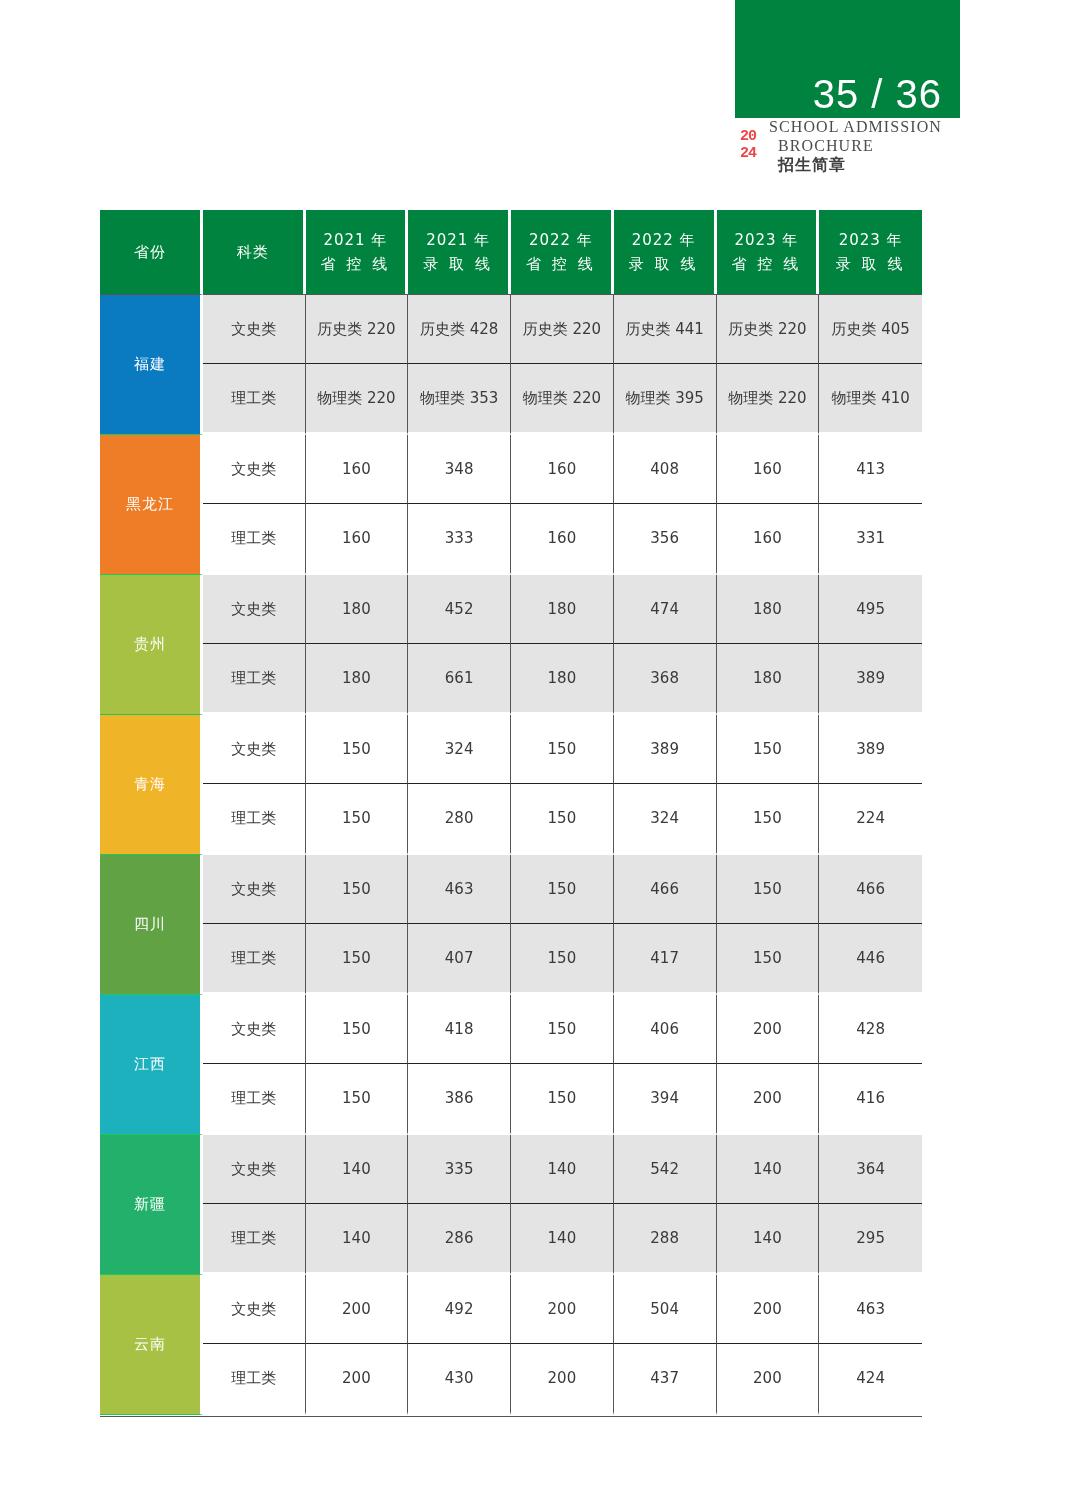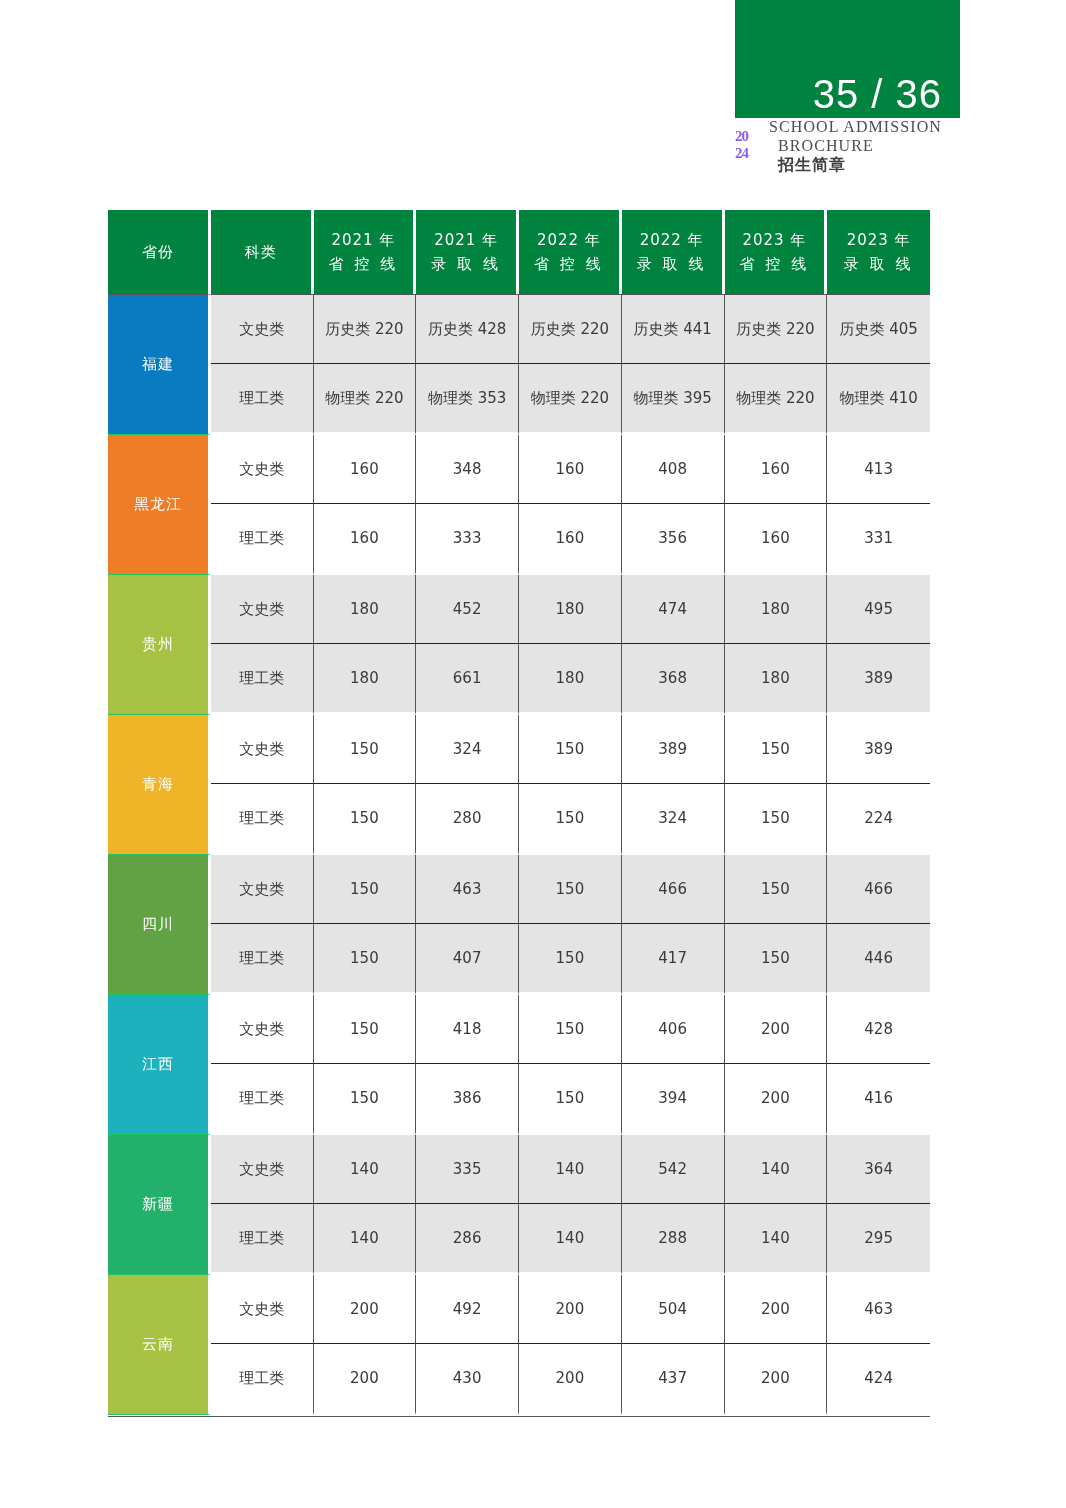--- a/index.html
+++ b/index.html
@@ -36,26 +36,27 @@
     width:230px;height:46px;
     display:flex;align-items:center;
   }
   .logo-year{
     width:26px;height:38px;
     display:flex;flex-direction:column;
     justify-content:center;
     margin-right:8px;
   }
   .logo-year span{
-    font-family:Liberation Serif, serif;
+    font-family:Liberation Mono, monospace;
     font-size:15px;
     font-weight:bold;
-    color:#8b5cf6;
+    color:#ef4444;
     line-height:17px;
     letter-spacing:-1px;
+    text-align:center;
   }
   .logo-text{display:flex;flex-direction:column;justify-content:center;}
   .logo-en1,.logo-en2{
     font-family:"Liberation Serif","DejaVu Serif",serif;
     font-size:16px;
     color:#4d4d4d;
     line-height:19px;
     letter-spacing:1.1px;
   }
   .logo-en2{display:flex;align-items:baseline;flex-direction:column;}
@@ -64,21 +65,21 @@
     font-weight:bold;
     color:#00994d;
     margin-left:9px;
     letter-spacing:1px;
     font-family:"DejaVu Sans","Liberation Sans",sans-serif;
   }
 
   
   .table-wrap{
     position:absolute;
-    left:108px;top:210px;
+    left:100px;top:210px;
     width:822px;
   }
   table.score{
     border-collapse:separate;
     border-spacing:0;
     width:822px;
     table-layout:fixed;
   }
   table.score th,table.score td{
     padding:0;

